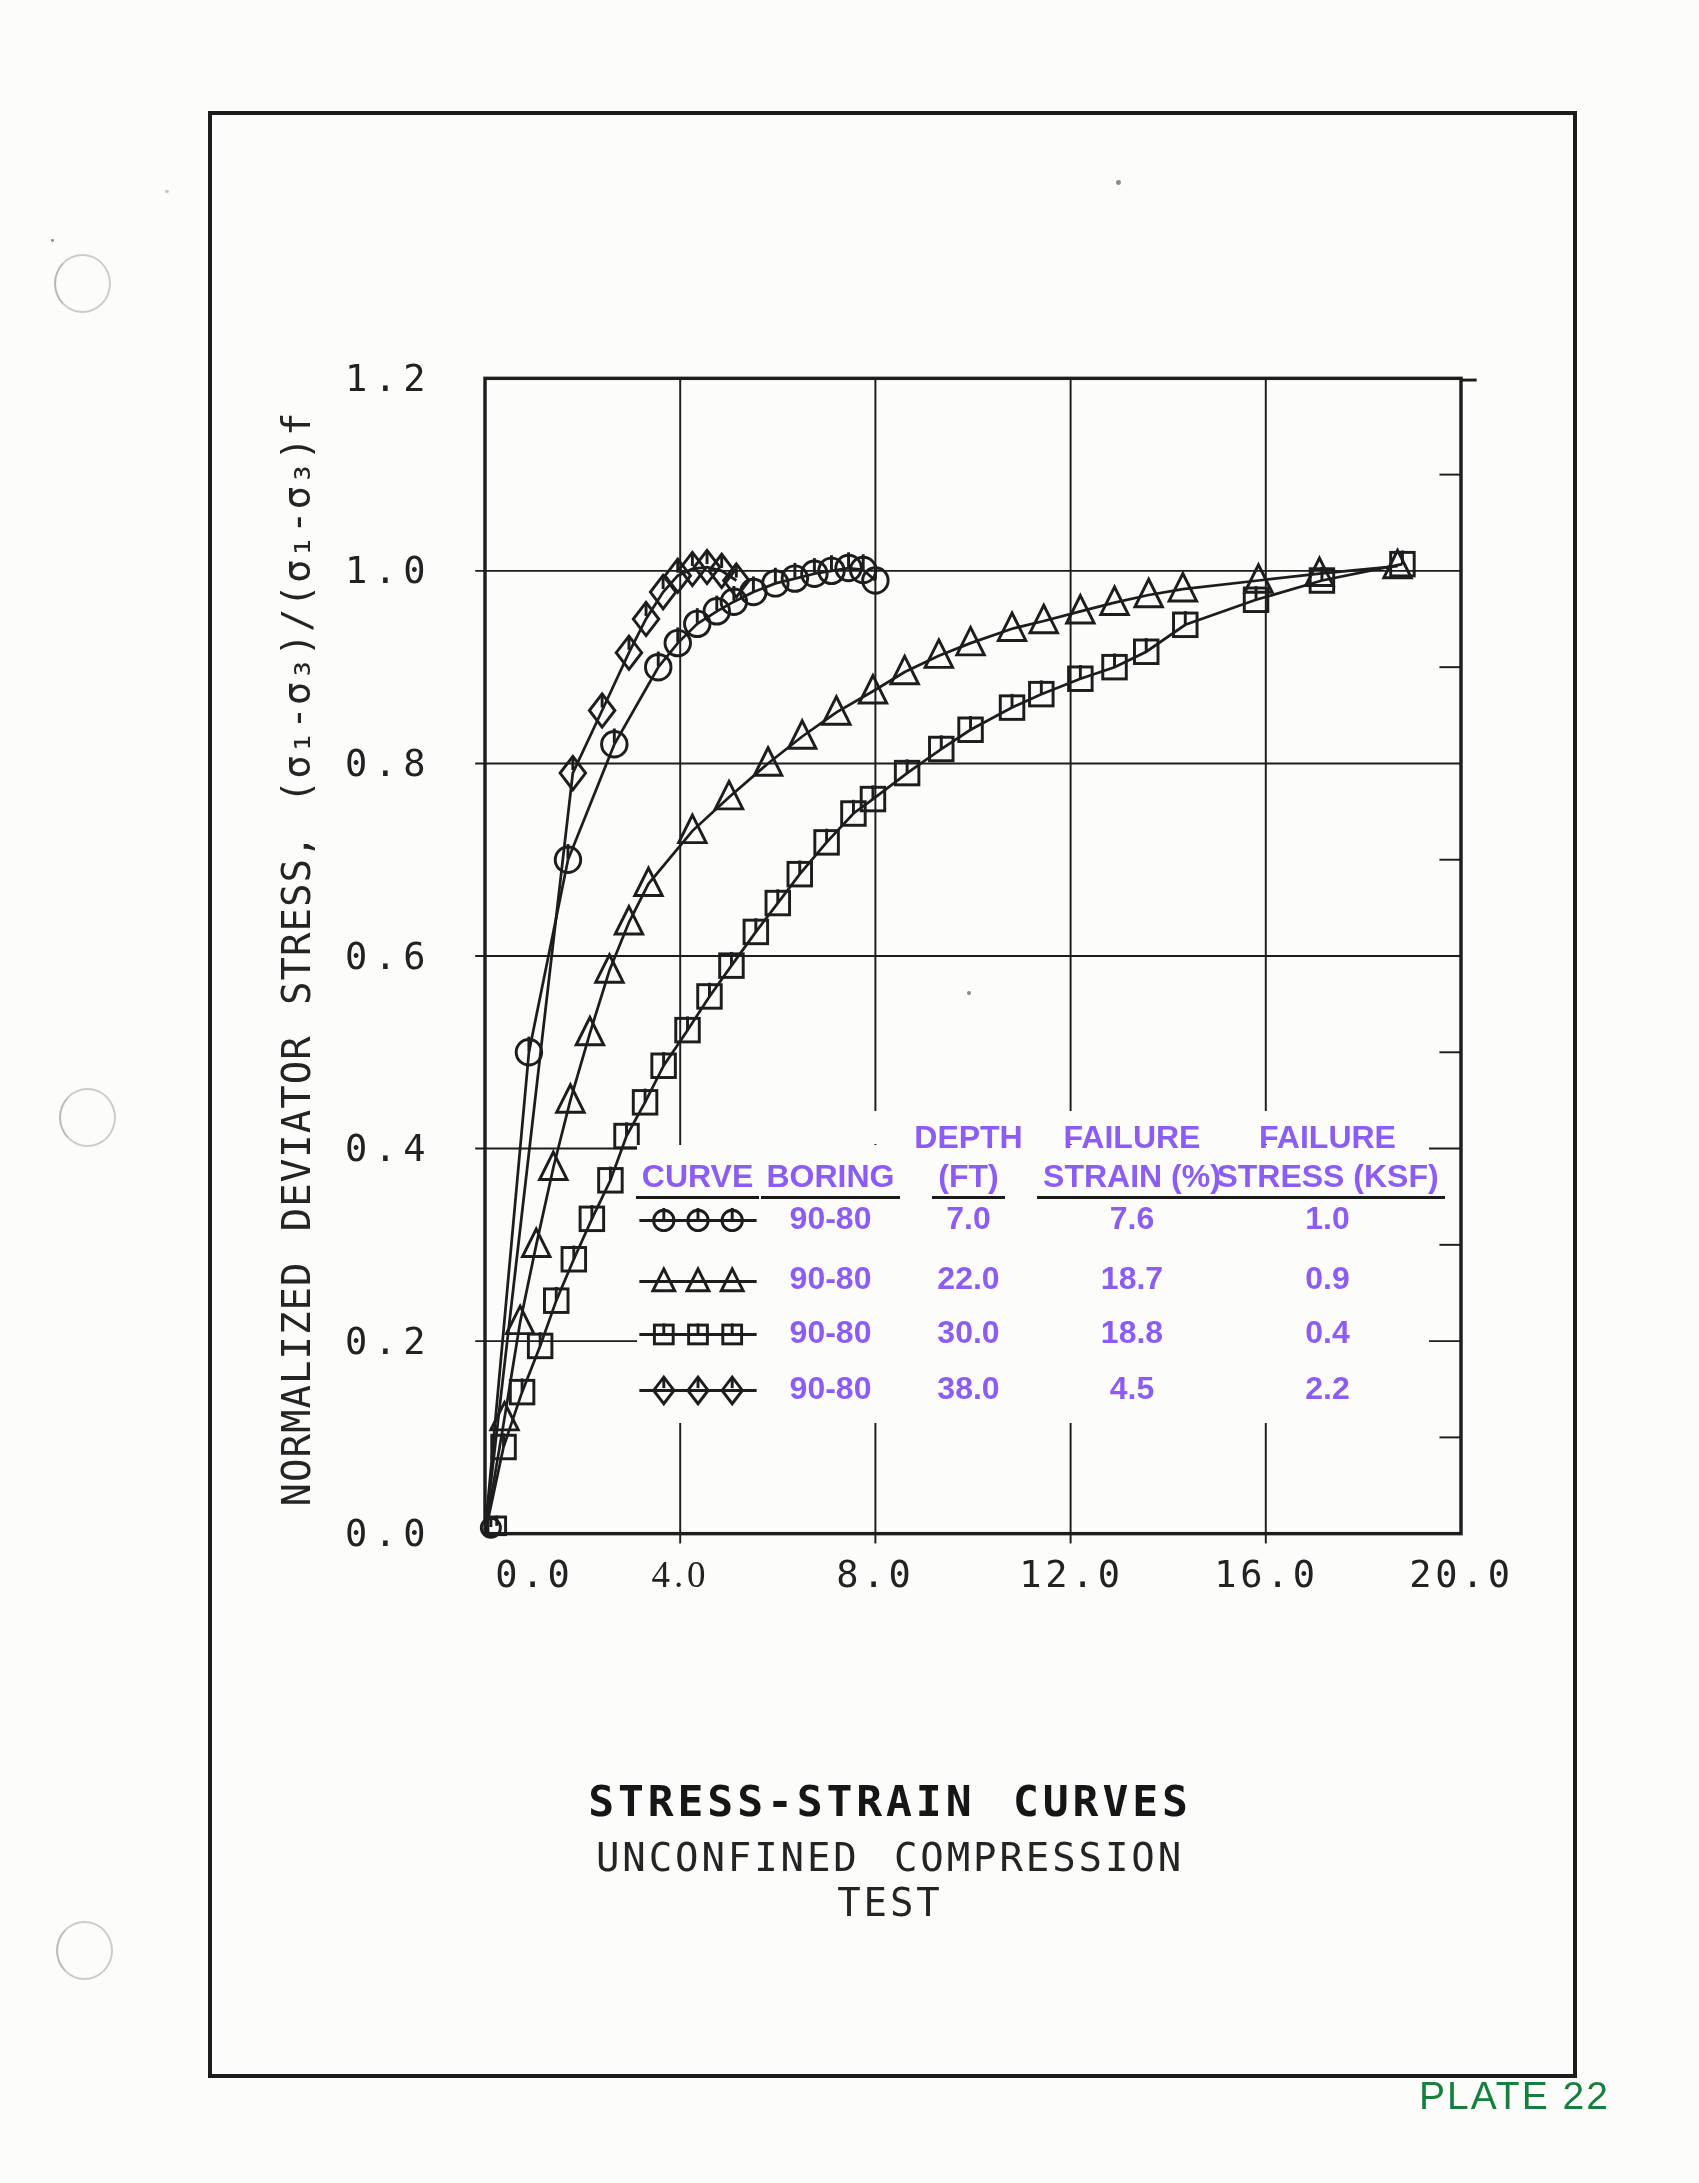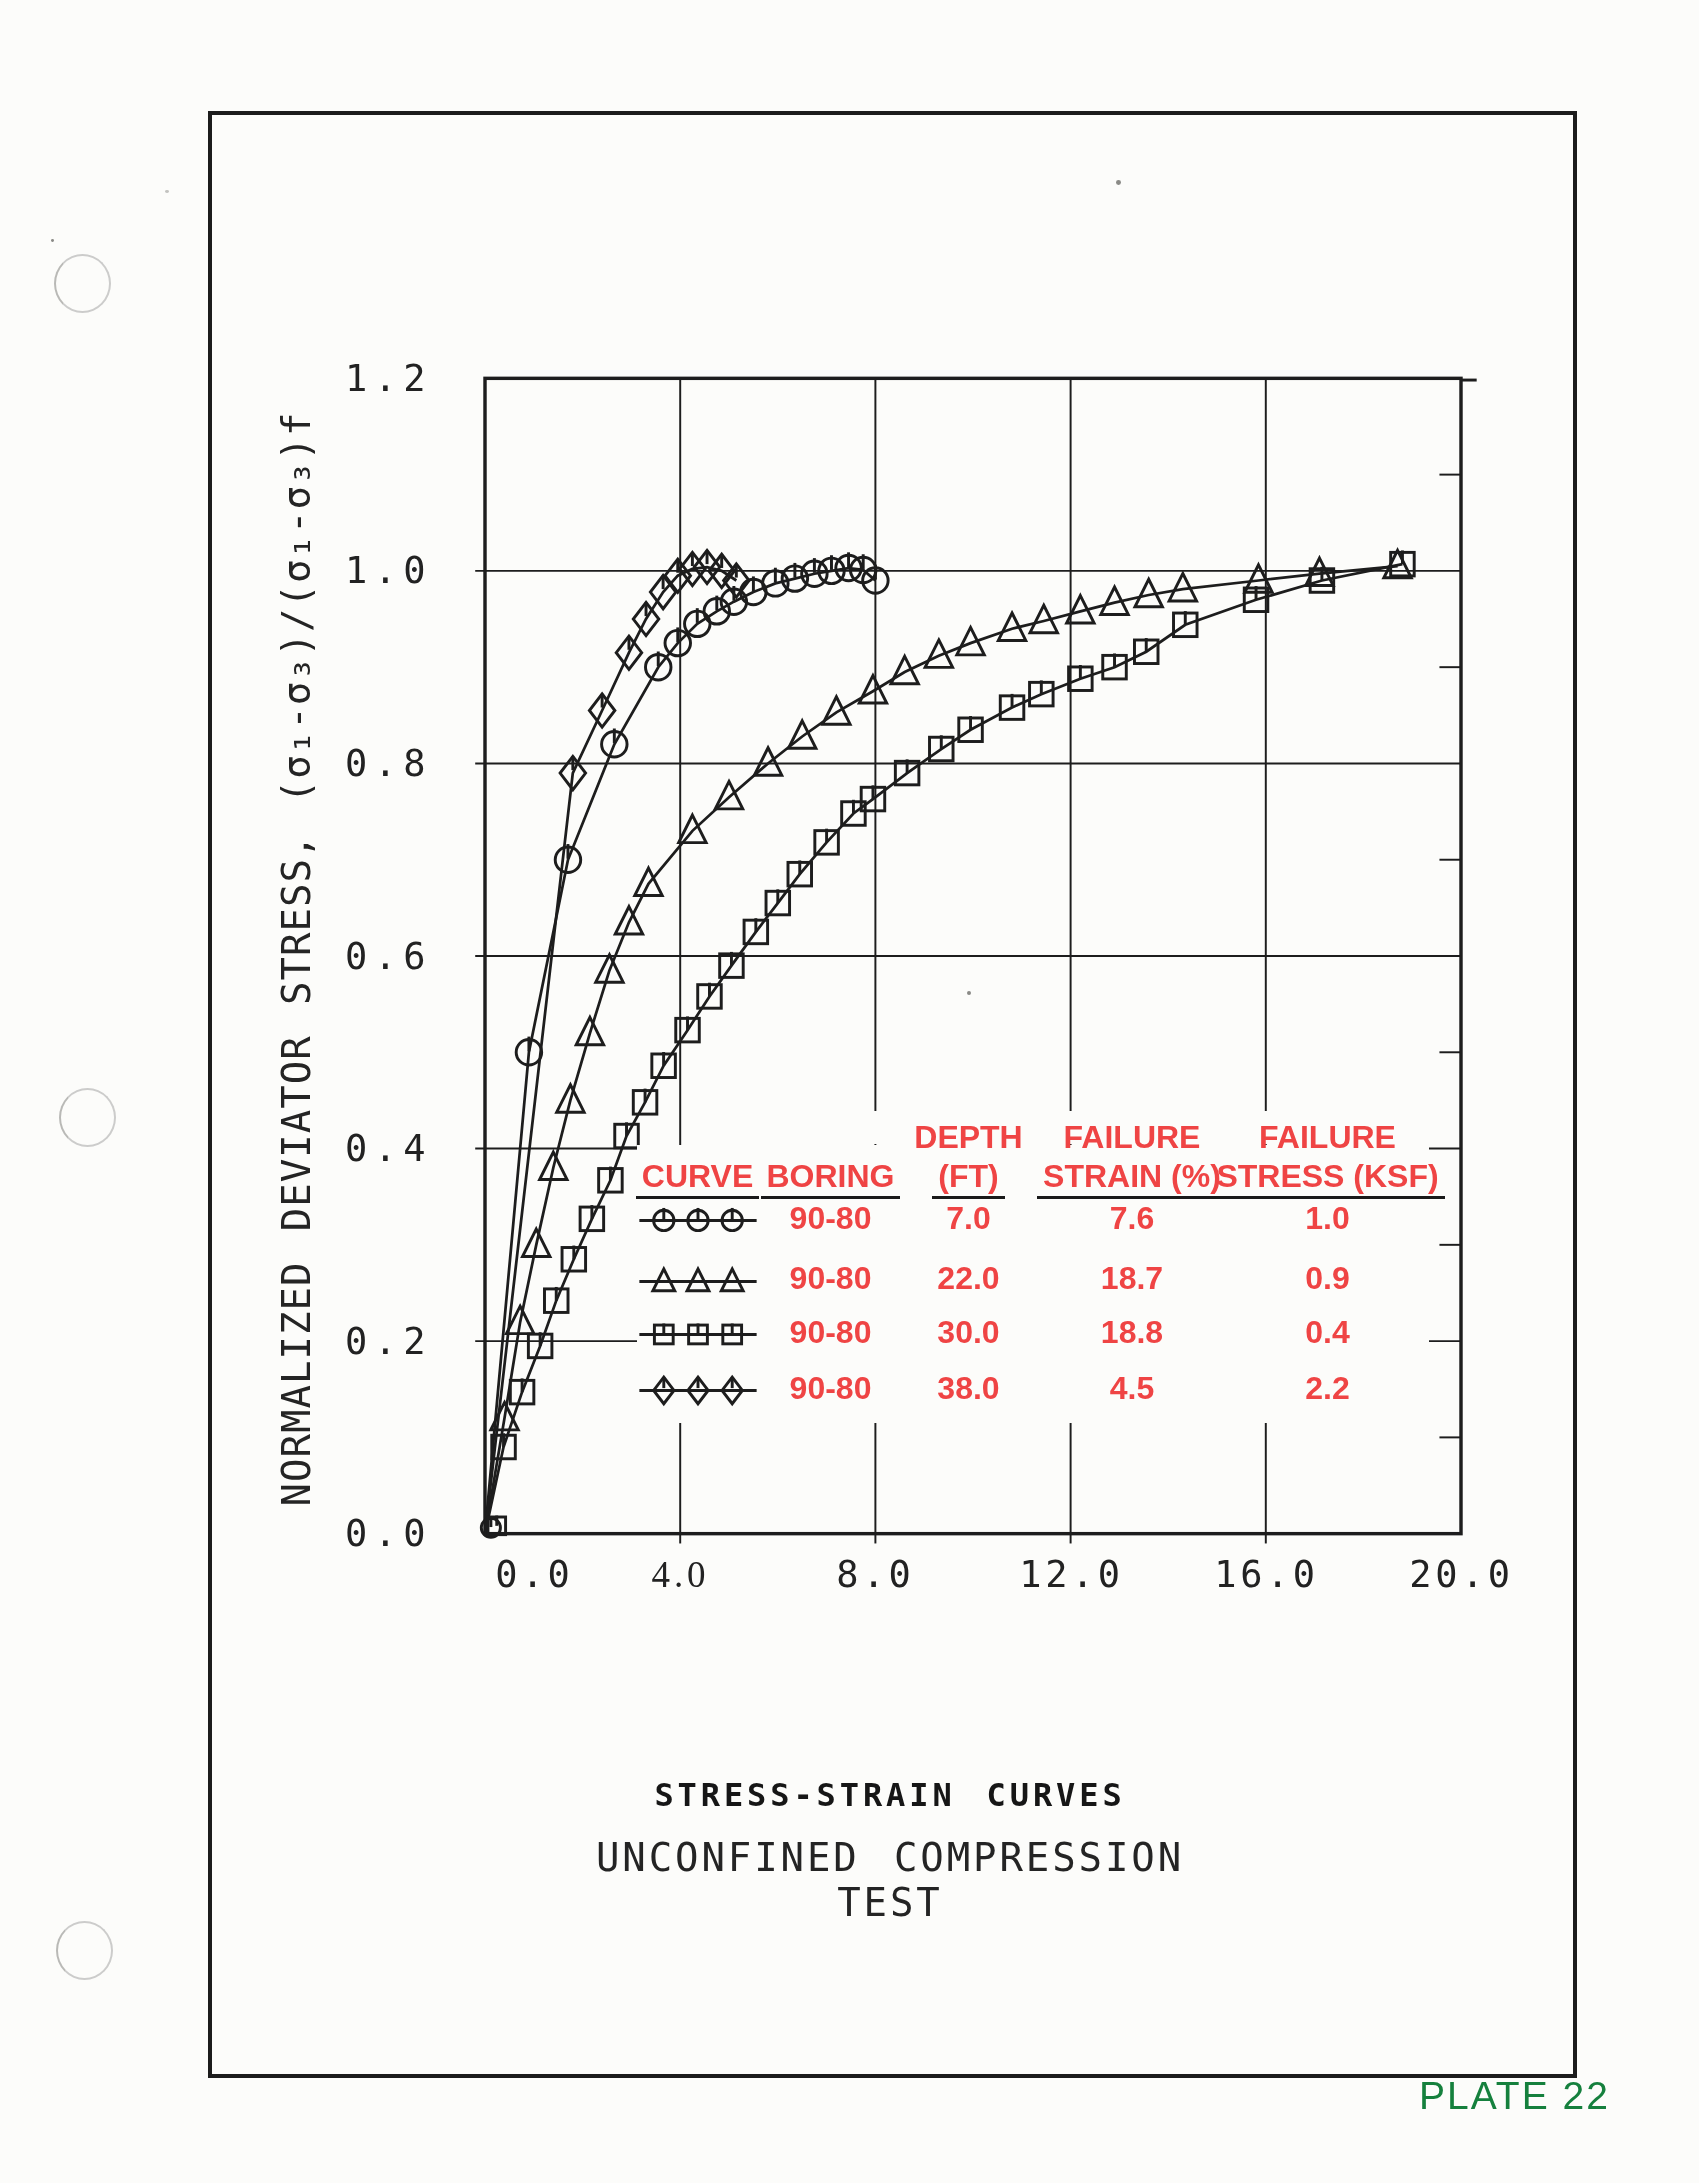--- a/index.html
+++ b/index.html
@@ -14,29 +14,29 @@
   #plot-svg{position:absolute;left:485px;top:378px;overflow:visible;}
   .ytick{position:absolute;width:127px;text-align:left;font-size:37px;line-height:47px;
        letter-spacing:6.9px;color:#222;}
   .xtick{position:absolute;width:167px;text-align:center;font-size:37px;line-height:47px;
        letter-spacing:3.9px;color:#222;}
   .y-title{position:absolute;left:296px;top:959px;transform:translate(-50%,-50%) rotate(-90deg);
        white-space:nowrap;font-size:39px;letter-spacing:1px;word-spacing:5.9px;color:#242424;}
   .x-title{position:absolute;left:627px;top:1645px;width:686px;text-align:center;
        font-size:39px;letter-spacing:2px;word-spacing:13.7px;color:#242424;}
   .main-title{position:absolute;left:547px;top:1776px;width:686px;text-align:center;
-       font-size:32px;font-weight:700;letter-spacing:3.9px;word-spacing:7.8px;color:#161616;}
+       font-size:43px;font-weight:700;letter-spacing:3.9px;word-spacing:7.8px;color:#161616;}
   .sub-title{position:absolute;left:547px;top:1835px;width:686px;text-align:center;
        font-size:39px;font-weight:400;letter-spacing:2.9px;word-spacing:7.8px;color:#242424;}
   .plate-label{position:absolute;left:1419px;top:2074px;font-family:"Liberation Sans",sans-serif;
        font-size:39px;letter-spacing:2px;color:#15803d;}
   #legend{position:absolute;left:0;top:0;}
   .legend-bg{position:absolute;background:#fcfcfa;}
   .lg-cell{position:absolute;font-family:"Liberation Sans",sans-serif;font-weight:700;
-       font-size:32px;line-height:39px;text-align:center;color:#ef4444;white-space:nowrap;}
+       font-size:32px;line-height:39px;text-align:center;color:#8b5cf6;white-space:nowrap;}
   .lg-h1{display:block;height:39px;}
   .lg-h2 span{border-bottom:3.9px solid #1a1a1a;padding:0 5.9px 2px 5.9px;}
   .lg-swatch{position:absolute;}
 </style>
 </head>
 <body>
 
 <div class="page">
 
   <div class="hole" style="left:54px;top:254px;"></div>

